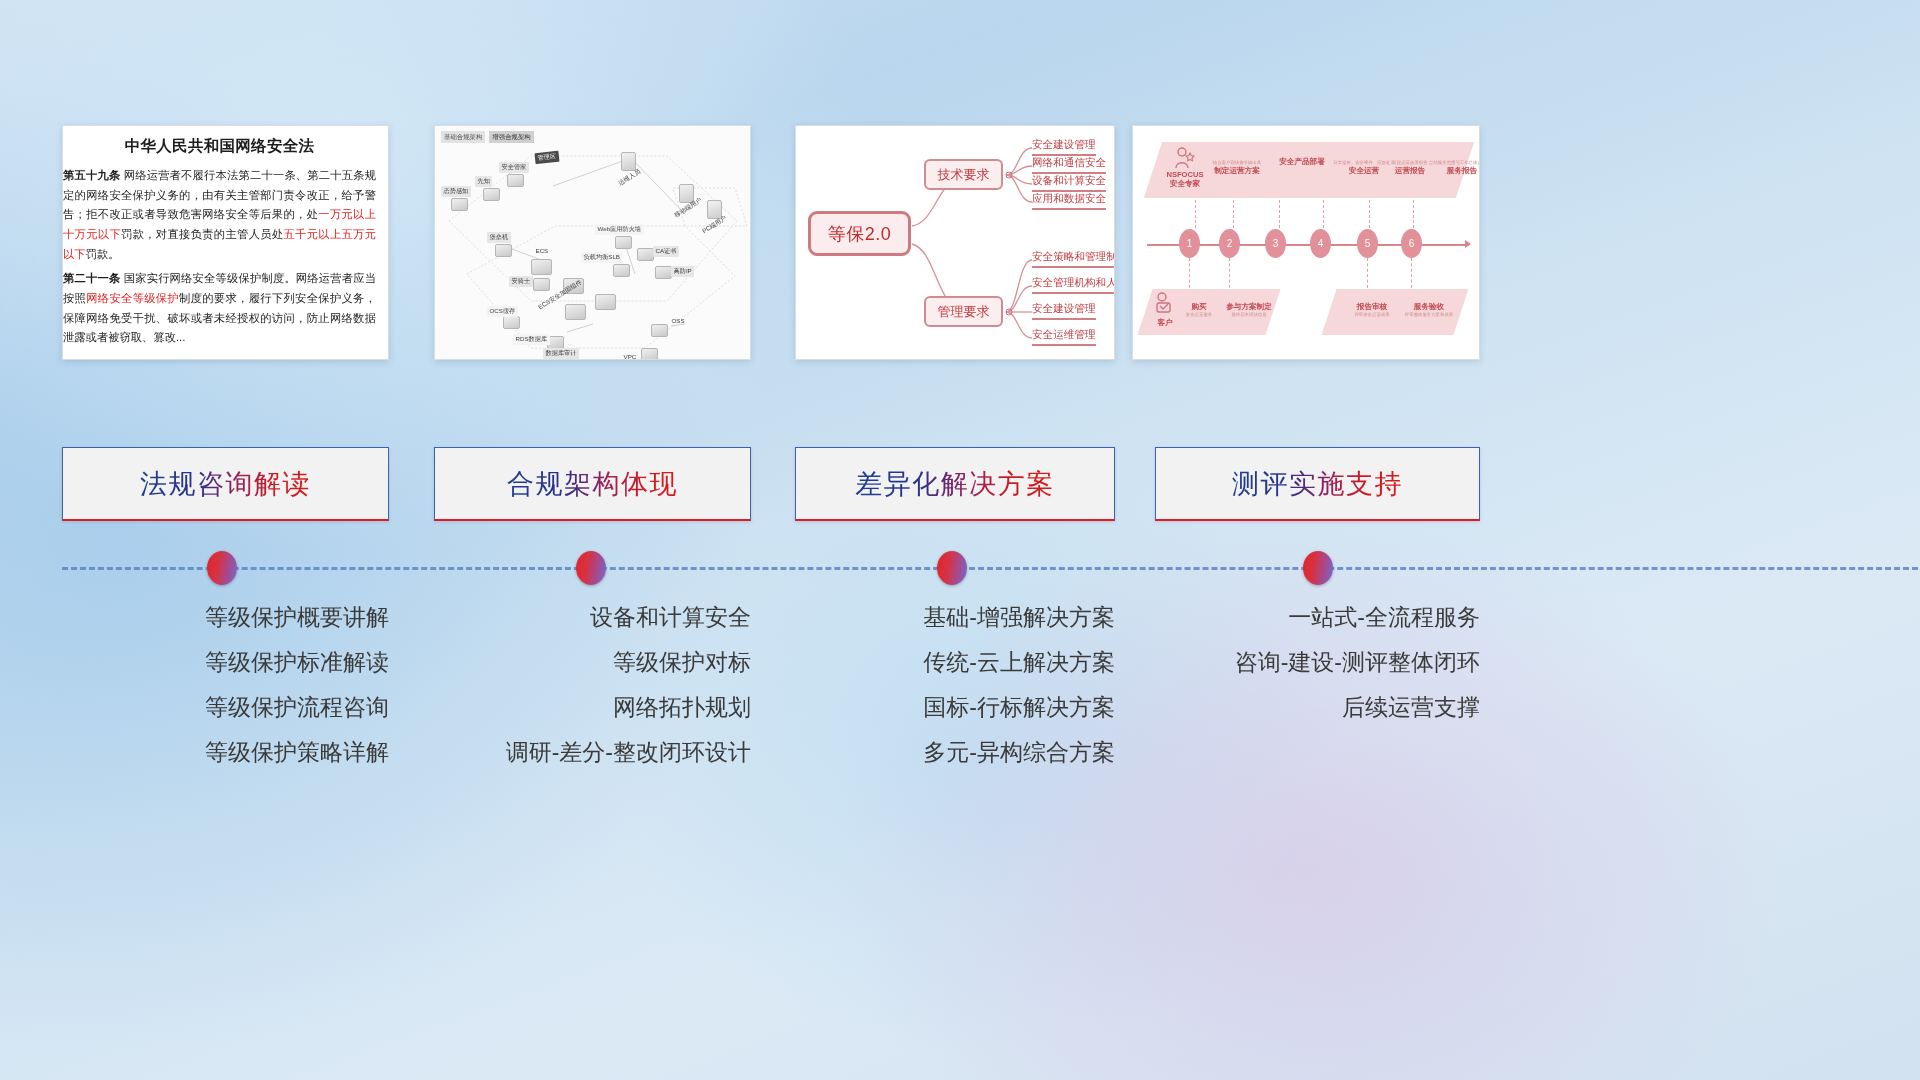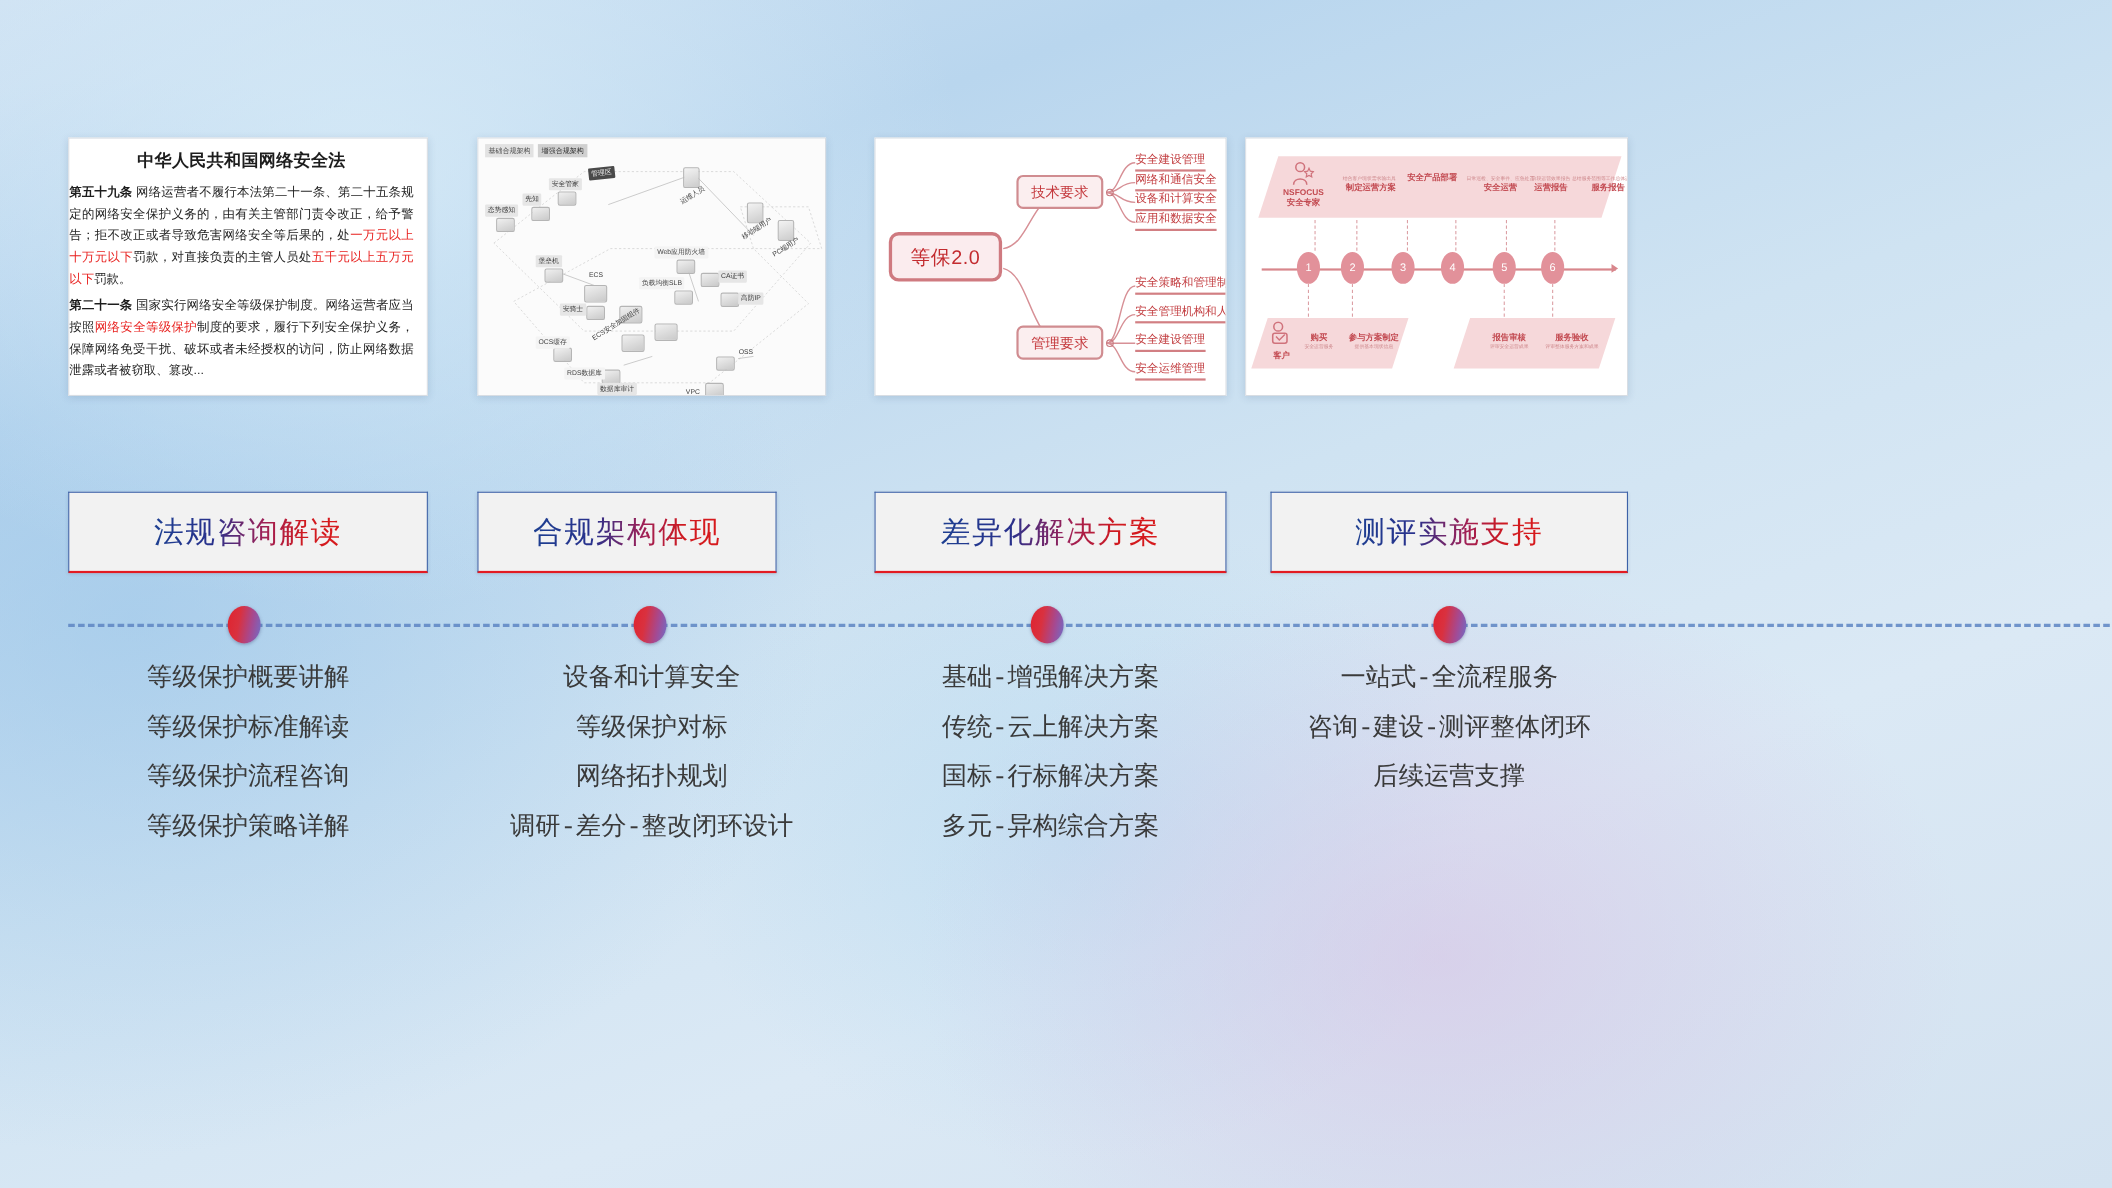--- a/index.html
+++ b/index.html
@@ -134,21 +134,21 @@
     box-shadow: 0 1px 3px rgba(40,70,110,0.18);
     display: flex; align-items: center; justify-content: center;
   }
   .hdr-label {
     font-size: 27px; letter-spacing: 1.5px;
     background: linear-gradient(90deg, #1d3f91 0%, #29318c 32%, #9d2057 58%, #d01a1f 80%, #d81a1d 100%);
     -webkit-background-clip: text; background-clip: text;
     color: transparent; -webkit-text-fill-color: transparent;
   }
   #hdr-1 { left: 62px;   width: 327px; }
-  #hdr-2 { left: 434px;  width: 272px; }
+  #hdr-2 { left: 434px;  width: 317px; }
   #hdr-3 { left: 795px;  width: 320px; }
   #hdr-4 { left: 1155px; width: 325px; }
 
   
   .timeline { position: absolute; left: 0; top: 0; width: 1920px; }
   .tl-line {
     position: absolute; left: 62px; top: 567px; width: 1856px; height: 0;
     border-top: 3px dashed #5e86c4; opacity: .85;
   }
   .tl-dot {
@@ -157,21 +157,21 @@
     background: linear-gradient(100deg, #e0232e 0%, #d9313f 35%, #a44a93 70%, #6e6fc9 100%);
     box-shadow: 0 1px 3px rgba(40,40,90,.35);
   }
   #dot-1 { left: 207px; }
   #dot-2 { left: 576px; }
   #dot-3 { left: 937px; }
   #dot-4 { left: 1303px; }
 
   
   .cols { position: absolute; left: 0; top: 606px; width: 1920px; }
-  .col { position: absolute; text-align: center; font-family: Liberation Mono, monospace; }
+  .col { position: absolute; text-align: right; }
   .col-line {
     font-size: 23px; color: #3a3a3a; line-height: 1.0;
     margin-bottom: 22px; white-space: nowrap;
   }
   #col-1 { left: 62px;   width: 327px; }
   #col-2 { left: 434px;  width: 317px; }
   #col-3 { left: 795px;  width: 320px; }
   #col-4 { left: 1155px; width: 325px; }
 </style>
 </head>
@@ -326,21 +326,21 @@
       <svg class="nsf-icon" width="22" height="24" viewBox="0 0 22 24">
         <circle cx="9" cy="6" r="4" fill="none" stroke="#d0737c" stroke-width="1.4"></circle>
         <path d="M3,22 C3,15 15,15 15,22" fill="none" stroke="#d0737c" stroke-width="1.4"></path>
         <path d="M17,7 l1.2,2.6 2.8,.4 -2,2 .5,2.8 -2.5,-1.3 -2.5,1.3 .5,-2.8 -2,-2 2.8,-.4 z" fill="none" stroke="#d0737c" stroke-width="1.1"></path>
       </svg>
       <div class="band-cell" style="left:26px; top:44px; width:52px;">
         <div class="band-title">NSFOCUS</div>
         <div class="band-title">安全专家</div>
       </div>
 
-      <div class="band-cell" style="left:72px; top:34px; width:64px;text-align:right;">
+      <div class="band-cell" style="left:72px; top:34px; width:64px;">
         <div class="band-sub">结合客户现状需求输出具</div>
         <div class="band-title">制定运营方案</div>
       </div>
       <div class="band-cell" style="left:138px; top:30px; width:62px;font-family:Liberation Serif, serif;">
         <div class="band-sub"></div>
         <div class="band-title">安全产品部署</div>
       </div>
       <div class="band-cell" style="left:196px; top:34px; width:70px;">
         <div class="band-sub">日常巡检、安全事件、应急处置</div>
         <div class="band-title">安全运营</div>

